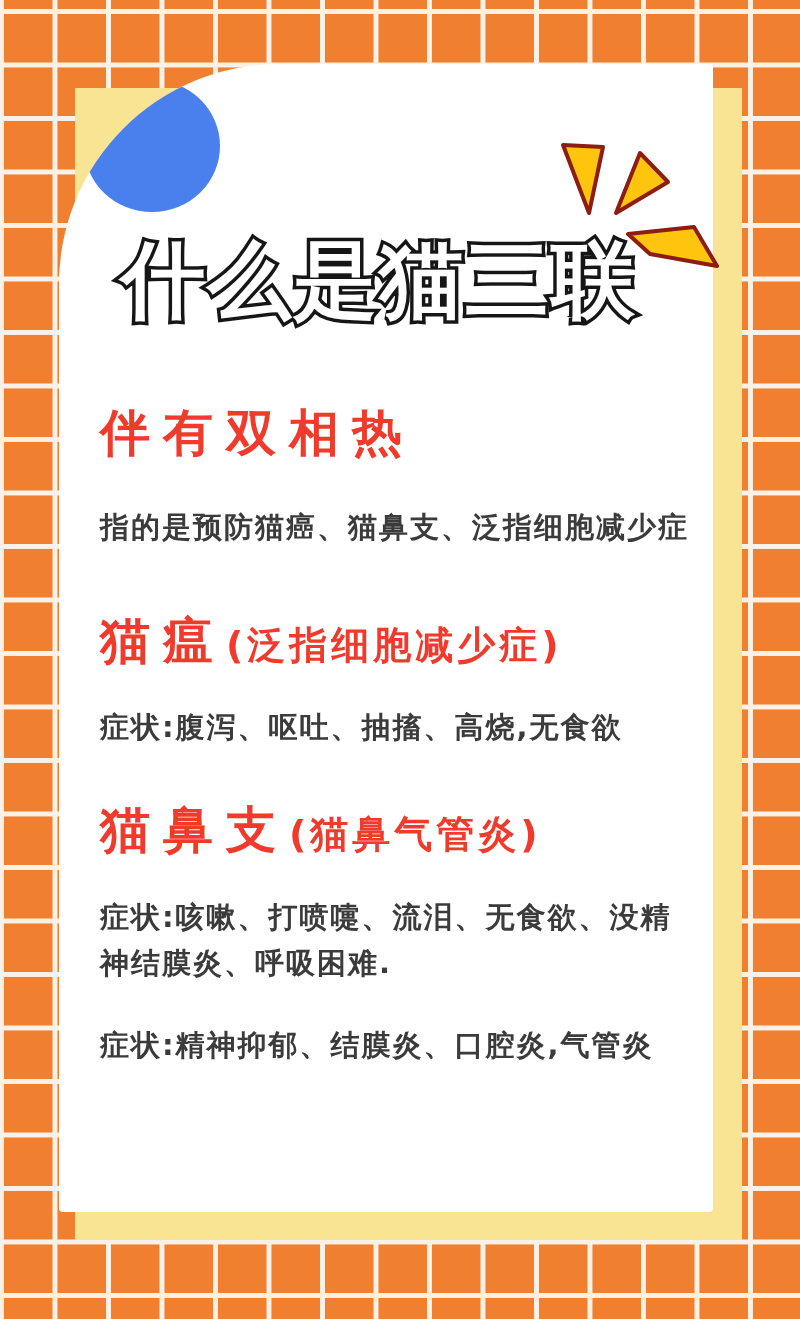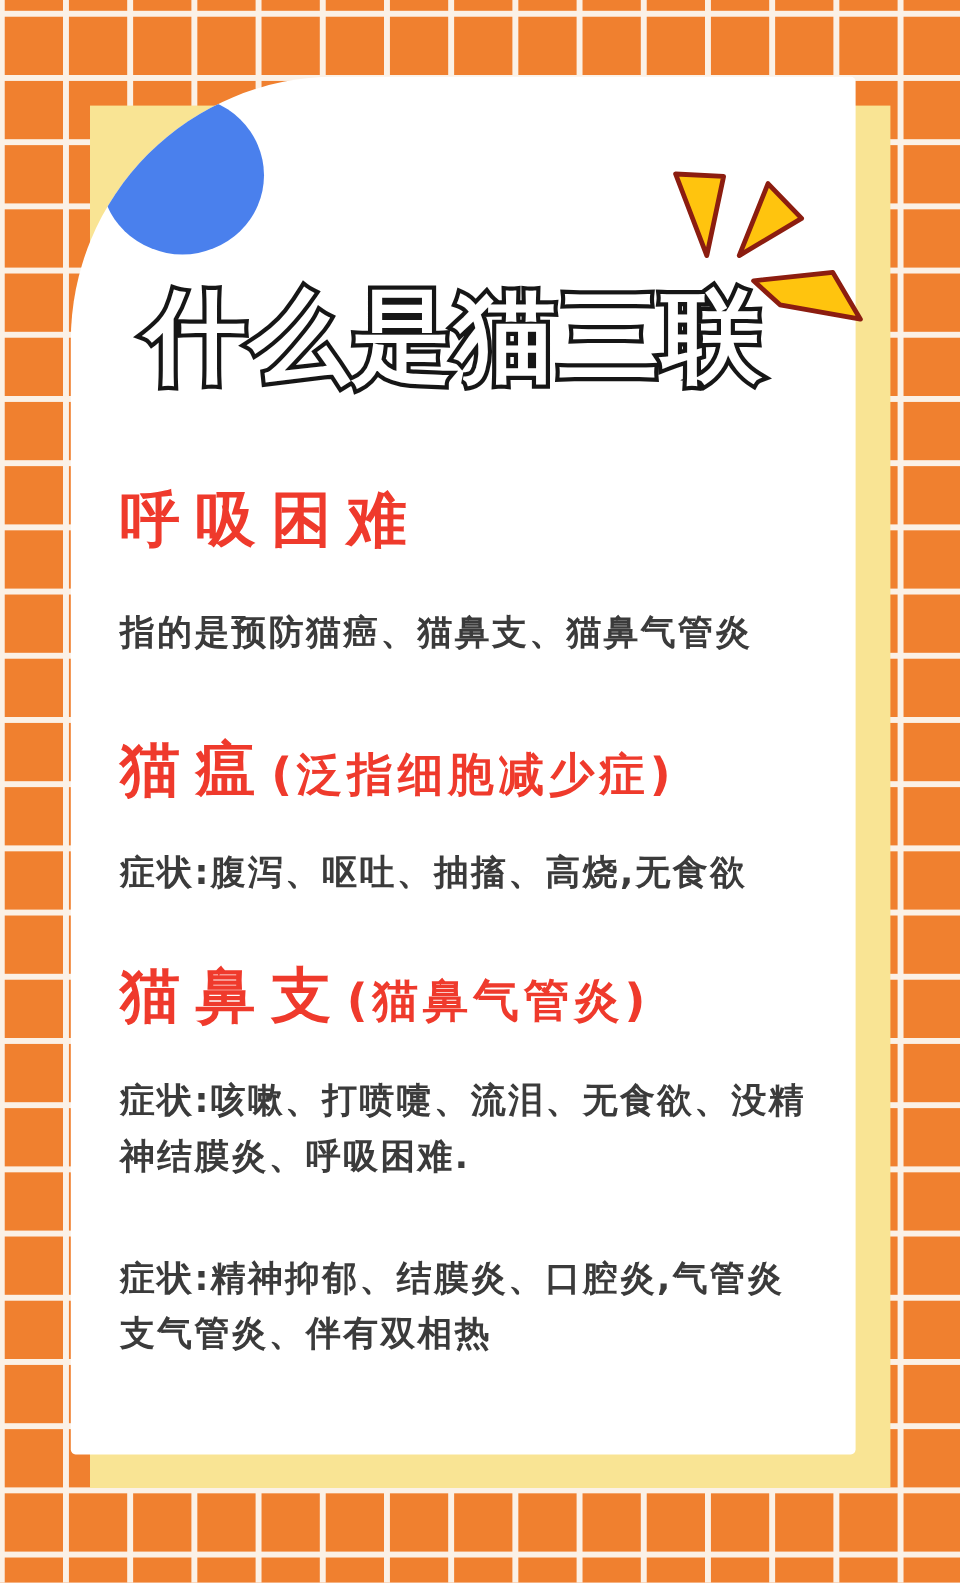--- a/index.html
+++ b/index.html
@@ -91,24 +91,24 @@
   <div class="yellow-card"></div>
 
   <div class="white-card">
 
     <div class="blue-blob"></div>
 
     <div class="title">什么是猫三联</div>
 
     <div class="section" style="top:344px">
       <div class="heading">
-        <span>呼吸困难</span><span class="paren"></span>
+        <span>伴有双相热</span><span class="paren"></span>
       </div>
       <div class="body-text" style="margin-top:42px">
-        <div>指的是预防猫癌、猫鼻支、猫鼻气管炎</div>
+        <div>指的是预防猫癌、猫鼻支、泛指细胞减少症</div>
       </div>
     </div>
 
     <div class="section" style="top:552px">
       <div class="heading">
         <span>猫瘟</span><span class="paren">(泛指细胞减少症)</span>
       </div>
       <div class="body-text" style="margin-top:34px">
         <div>症状:腹泻、呕吐、抽搐、高烧,无食欲</div>
       </div>
@@ -118,23 +118,22 @@
       <div class="heading">
         <span>猫鼻支</span><span class="paren">(猫鼻气管炎)</span>
       </div>
       <div class="body-text" style="margin-top:35px">
         <div>症状:咳嗽、打喷嚏、流泪、无食欲、没精</div>
         <div>神结膜炎、呼吸困难.</div>
       </div>
     </div>
 
     <div class="section" style="top:936px">
-      <div class="body-text" style="margin-top:42px">
+      <div class="body-text" style="margin-top:22px">
         <div>症状:精神抑郁、结膜炎、口腔炎,气管炎</div>
-        <div>支气管炎、伴有双相热</div>
       </div>
     </div>
 
   </div>
 
   <svg class="sparks" viewBox="0 0 200 160">
     <polygon points="23,15 63,17 49,83" fill="#FFC40E" stroke="#8C1D10" stroke-width="4" stroke-linejoin="round"></polygon>
     <polygon points="100,23 128,52 76,83" fill="#FFC40E" stroke="#8C1D10" stroke-width="4" stroke-linejoin="round"></polygon>
     <polygon points="88,104 154,97 177,136 110,124" fill="#FFC40E" stroke="#8C1D10" stroke-width="4" stroke-linejoin="round"></polygon>
   </svg>

